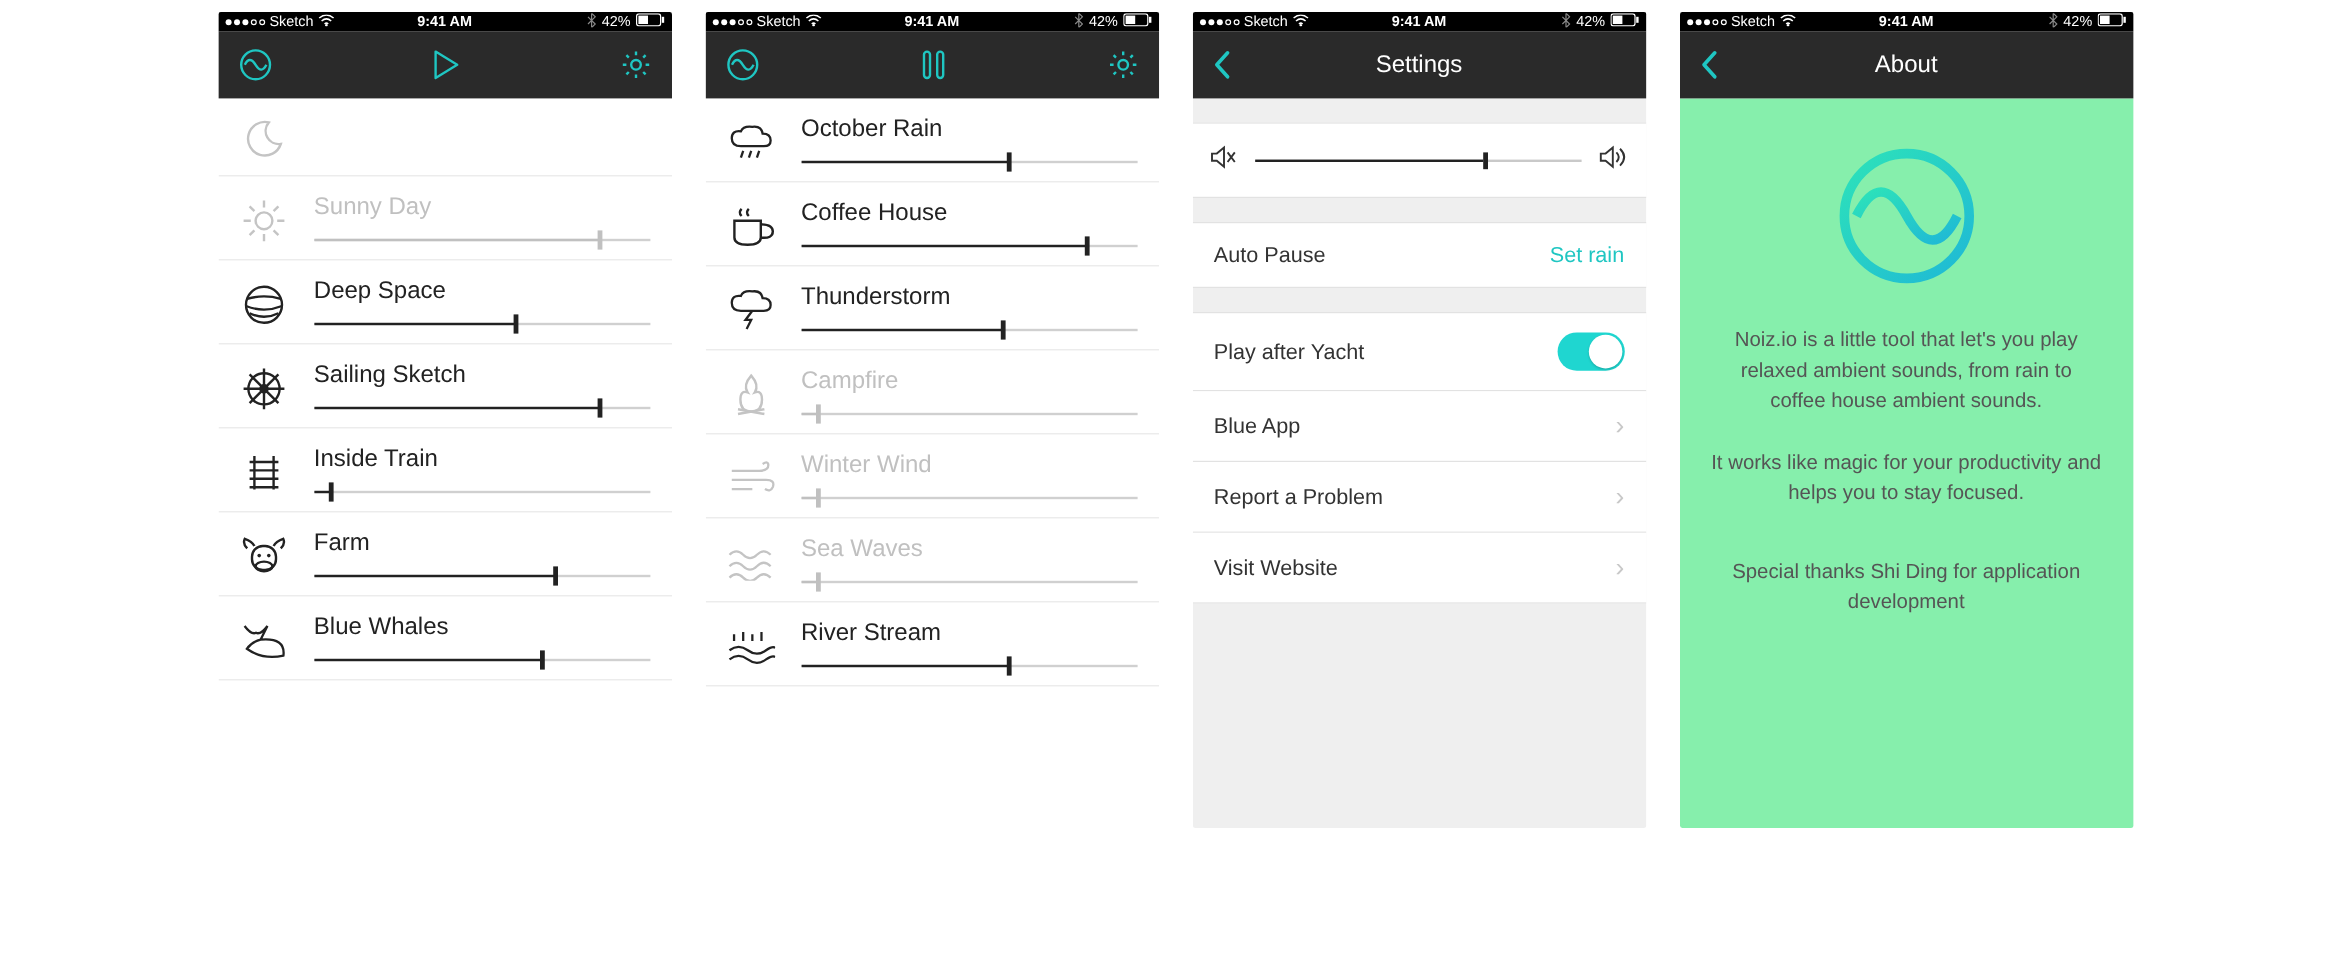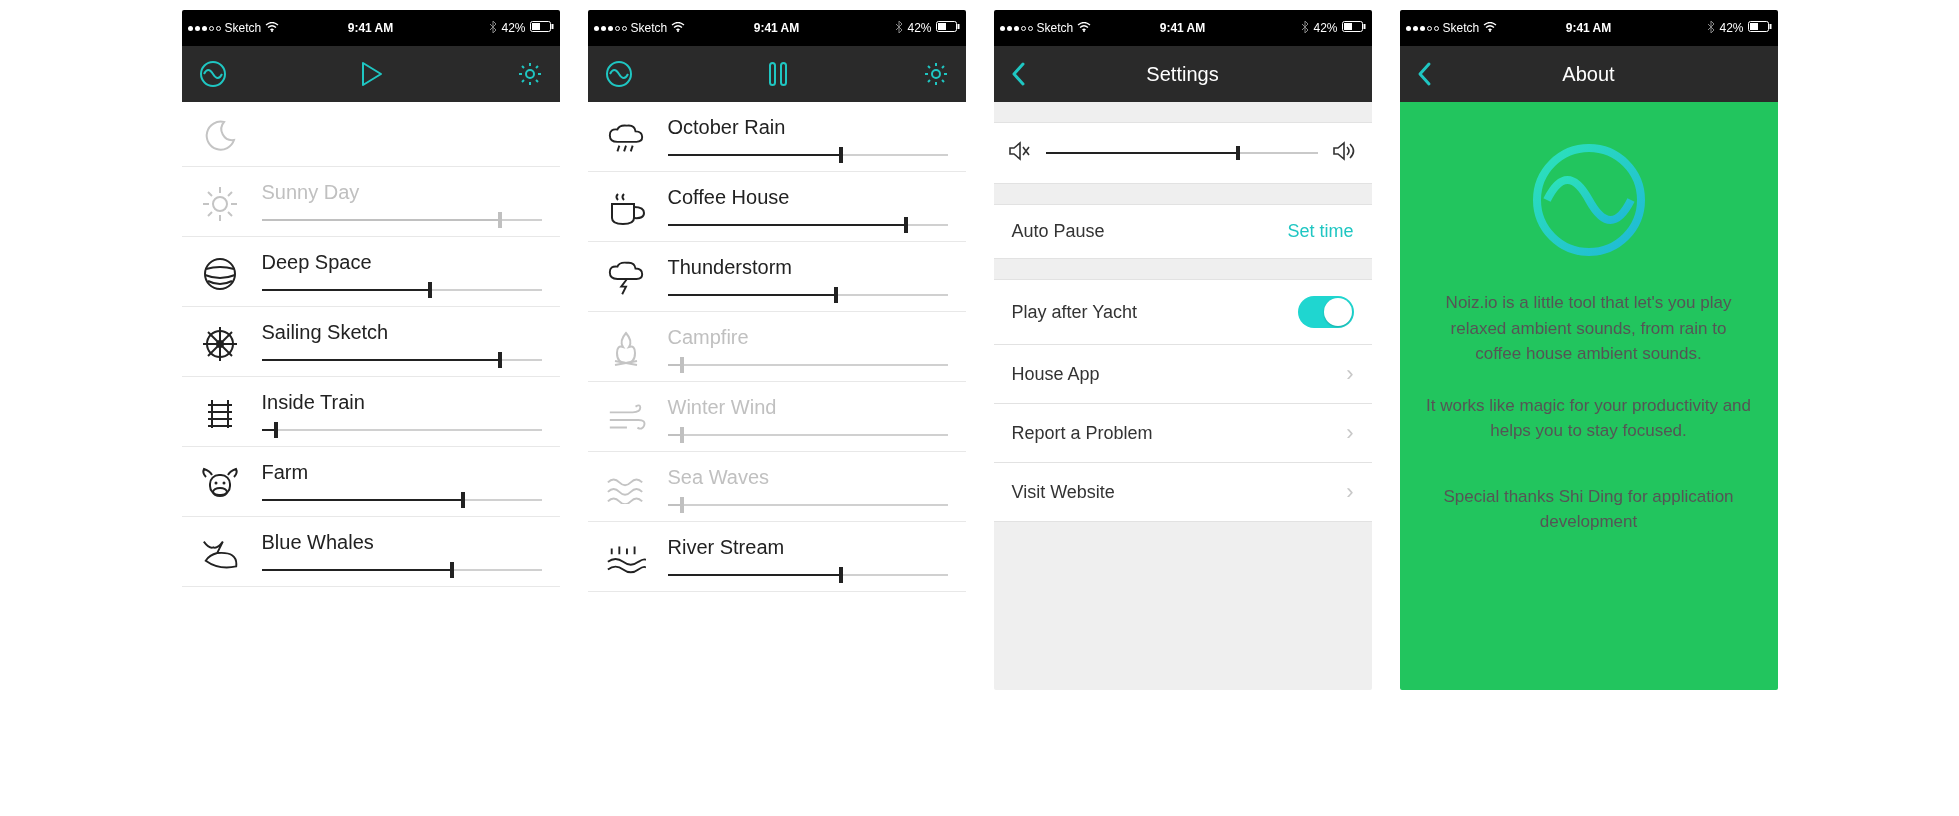--- a/index.html
+++ b/index.html
@@ -15,21 +15,21 @@
     width: 378px;
     height: 680px;
     background: #fff;
     overflow: hidden;
     display: flex;
     flex-direction: column;
     border-radius: 2px;
   }
   
   .status-bar {
-    height: 36px;
+    height: 16px;
     background: #000;
     color: #fff;
     font-size: 12px;
     display: flex;
     align-items: center;
     padding: 0 6px;
     justify-content: space-between;
   }
   .status-left, .status-right { display: flex; align-items: center; gap: 4px; }
   .status-center { position: absolute; left: 50%; transform: translateX(-50%); font-weight: 600; }
@@ -91,21 +91,21 @@
   .vol-row { background:#fff; border-top:1px solid #e2e2e2; border-bottom:1px solid #e2e2e2; padding:18px 14px; display:flex; align-items:center; gap:14px;}
   .vol-slider { flex:1; height:14px; position:relative;}
   .vol-track{position:absolute; left:0; right:0; top:6px; height:2px; background:#c9c9c9;}
   .vol-fill{position:absolute; left:0; top:6px; height:2px; background:#222;}
   .vol-thumb{position:absolute; top:0; width:4px; height:14px; background:#222;}
   .switch {
     width:56px; height:32px; border-radius:16px; background:#1fd6d0; position:relative;
   }
   .switch-knob{position:absolute; right:2px; top:2px; width:28px; height:28px; border-radius:50%; background:#fff; box-shadow:0 1px 2px rgba(0,0,0,.2);}
   
-  .about-body{ flex:1; background:#22c55e; padding: 28px 26px; text-align:center; color:#666; font-size:17px; line-height:1.5;}
+  .about-body{ flex:1; background:#86efac; padding: 28px 26px; text-align:center; color:#666; font-size:17px; line-height:1.5;}
   .about-logo{ margin:10px auto 30px; width:120px; height:120px; }
   .about-p{ margin-bottom:26px; color:#555;}
 </style>
 </head>
 <body>
 
 <div class="phone">
   <div class="status-bar">
     <div class="status-left">
       <span class="dots">
@@ -510,32 +510,32 @@
           <div class="vol-thumb" style="left:70%"></div>
       </div>
       <span><svg width="26" height="20" viewBox="0 0 26 20">
             <path d="M2 7 L6 7 L12 2 L12 18 L6 13 L2 13 Z" stroke="#333" stroke-width="1.6" fill="none"></path>
             <path d="M15 6 Q19 10 15 14 M18 3 Q25 10 18 17" stroke="#333" stroke-width="1.6" fill="none"></path>
           </svg></span>
     </div>
     <div class="sec-gap"></div>
     <div class="setting-row">
       <span>Auto Pause</span>
-      <span class="link-accent">Set time</span>
+      <span class="link-accent">Set rain</span>
     </div>
     <div class="sec-gap"></div>
     <div class="setting-group">
       <div class="setting-row">
         <span>Play after Yacht</span>
         <span class="switch">
             <span class="switch-knob"></span>
           </span>
       </div>
       <div class="setting-row">
-        <span>House App</span>
+        <span>Blue App</span>
         <span class="chev">›</span>
       </div>
       <div class="setting-row">
         <span>Report a Problem</span>
         <span class="chev">›</span>
       </div>
       <div class="setting-row">
         <span>Visit Website</span>
         <span class="chev">›</span>
       </div>

